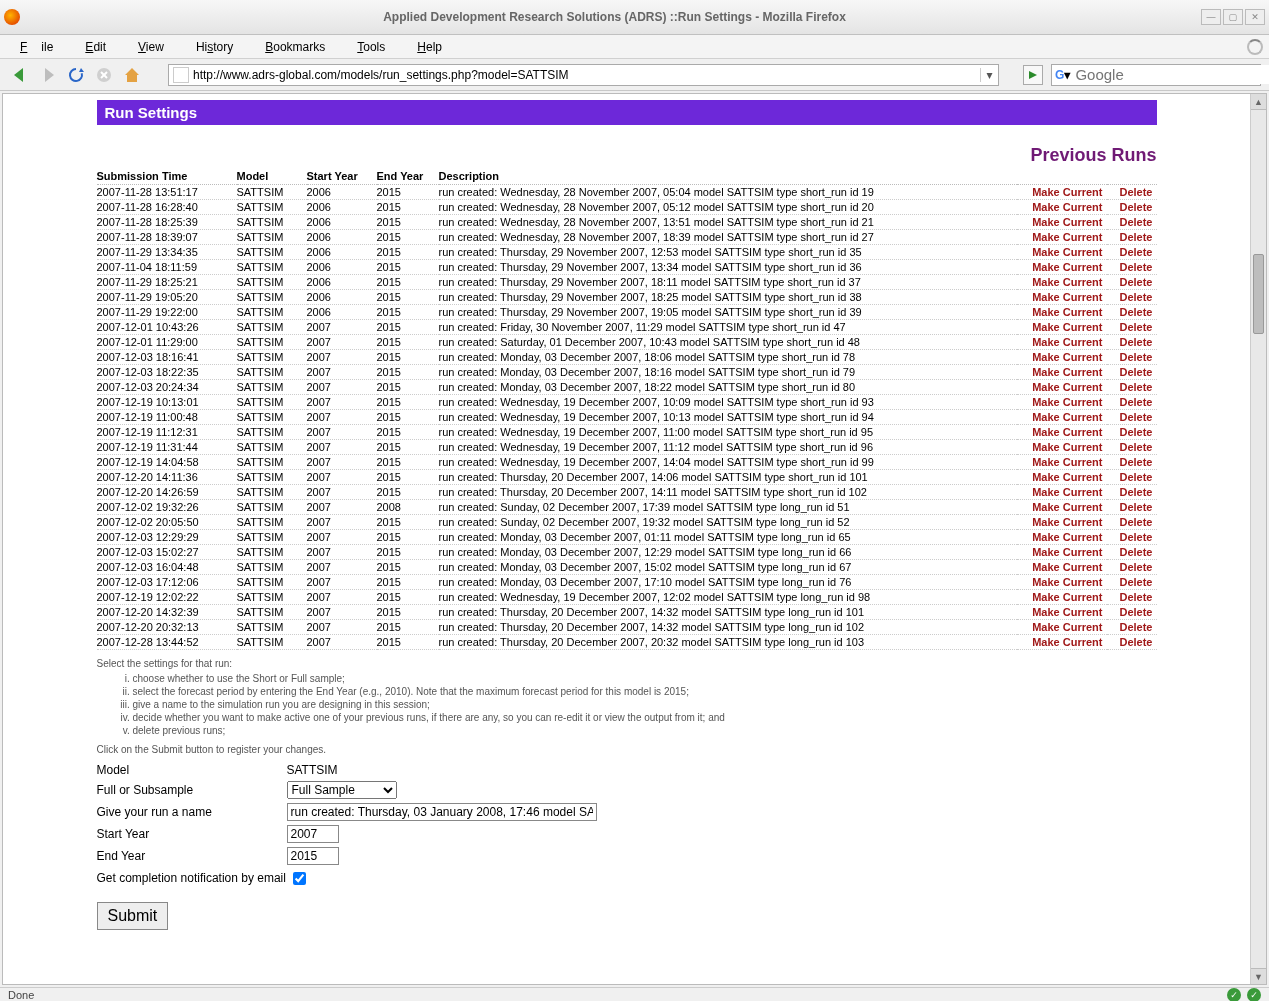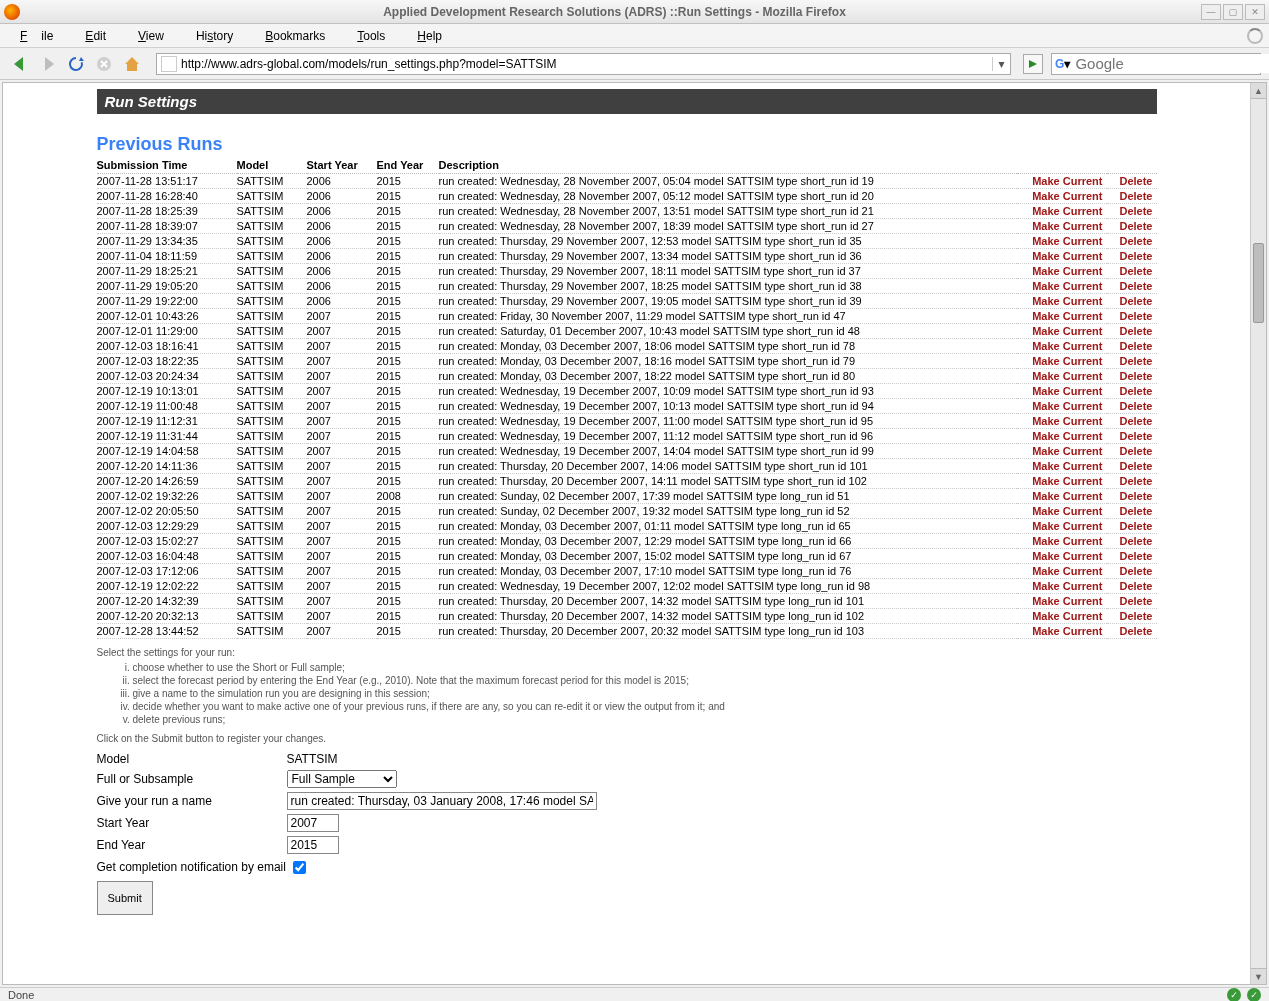--- a/index.html
+++ b/index.html
@@ -12,21 +12,21 @@
   }
   .window {
     width: 1269px;
     height: 1001px;
     background: #f0f0f0;
     display: flex;
     flex-direction: column;
     position: relative;
   }
   .titlebar {
-    height: 24px;
+    height: 35px;
     background: linear-gradient(to bottom, #f7f7f7, #e4e4e4);
     border-bottom: 1px solid #c0c0c0;
     display: flex;
     align-items: center;
     padding: 8px 4px;
     font-size: 12px;
     font-family: sans-serif;
     color: #555;
   }
   .titlebar .ff-icon {
@@ -76,21 +76,21 @@
     display:flex;align-items:center;justify-content:center;
     border-radius: 3px;
   }
   .urlbar {
     flex: 1;
     height: 22px;
     border: 1px solid #aaa;
     background: #fff;
     display:flex;
     align-items:center;
-    margin: 0 8px;
+    margin: 0 20px;
   }
   .urlbar .favicon {
     width:16px;height:16px;margin:0 4px;
     background:#fff;border:1px solid #ccc;
   }
   .urlbar input {
     flex:1;border:none;outline:none;font-size:12px;
     height:100%;padding:0;
   }
   .url-drop { width:18px;text-align:center;color:#555;border-left:1px solid #ccc;}
@@ -134,33 +134,33 @@
   .page {
     width: 100%;
     padding: 0 0 20px 0;
   }
   .page-inner {
     width: 1140px;
     margin: 0 auto;
     padding: 0 40px;
   }
   .banner {
-    background: #404040;
+    background: #6d28d9;
     color:#fff;
     padding: 4px 8px;
     font-weight:bold;
     font-size: 15px;
     margin-top: 6px;
-    font-style: italic;
   }
   .prev-runs {
-    color:#3b82f6;
+    color:#701a75;
     font-weight:bold;
     font-size:18px;
     margin: 20px 0 2px 0;
+    text-align: right;
   }
   table.runs {
     width:100%;
     border-collapse:collapse;
     font-size:11px;
   }
   table.runs th {
     text-align:left;
     font-weight:bold;
     font-size:11px;
@@ -179,25 +179,25 @@
     text-align:right;
   }
   .note { font-size:10px; color:#555; margin:8px 0 4px 0;}
   ol.instructions { font-size:10px; color:#555; margin:4px 0 4px 20px; padding:0 0 0 16px;}
   ol.instructions li { margin-bottom:2px; list-style-type: lower-roman;}
   table.form { font-size:12px; border-collapse:collapse; margin-top:6px;}
   table.form td { padding:2px 10px 2px 0; vertical-align:middle;}
   table.form input[type=text] { font-size:12px;border:1px solid #888;padding:1px 3px;}
   table.form select { font-size:12px;}
   .submit-btn {
-    margin-top:2px;
-    padding:10px 10px;
+    margin-top:12px;
+    padding:4px 10px;
     background:#eee;
     border:1px solid #888;
-    font-size:11px;
+    font-size:16px;
   }
 
   .statusbar {
     height: 14px;
     background:#f0f0f0;
     border-top:1px solid #ccc;
     display:flex;
     align-items:center;
     padding: 0 8px;
     font-size:11px;
@@ -588,21 +588,21 @@
                   <td>SATTSIM</td>
                   <td>2007</td>
                   <td>2015</td>
                   <td class="desc">run created: Thursday, 20 December 2007, 20:32 model SATTSIM type long_run id 103</td>
                   <td class="link-action">Make Current</td>
                   <td class="link-action">Delete</td>
                 </tr>
               </tbody>
           </table>
 
-          <div class="note">Select the settings for your run:</div>
+          <div class="note">Select the settings for that run:</div>
           <ol class="instructions">
             <li>choose whether to use the Short or Full sample;</li>
             <li>select the forecast period by entering the End Year (e.g., 2010). Note that the maximum forecast period for this model is 2015;</li>
             <li>give a name to the simulation run you are designing in this session;</li>
             <li>decide whether you want to make active one of your previous runs, if there are any, so you can re-edit it or view the output from it; and</li>
             <li>delete previous runs;</li>
           </ol>
           <div class="note">Click on the Submit button to register your changes.</div>
 
           <table class="form">

